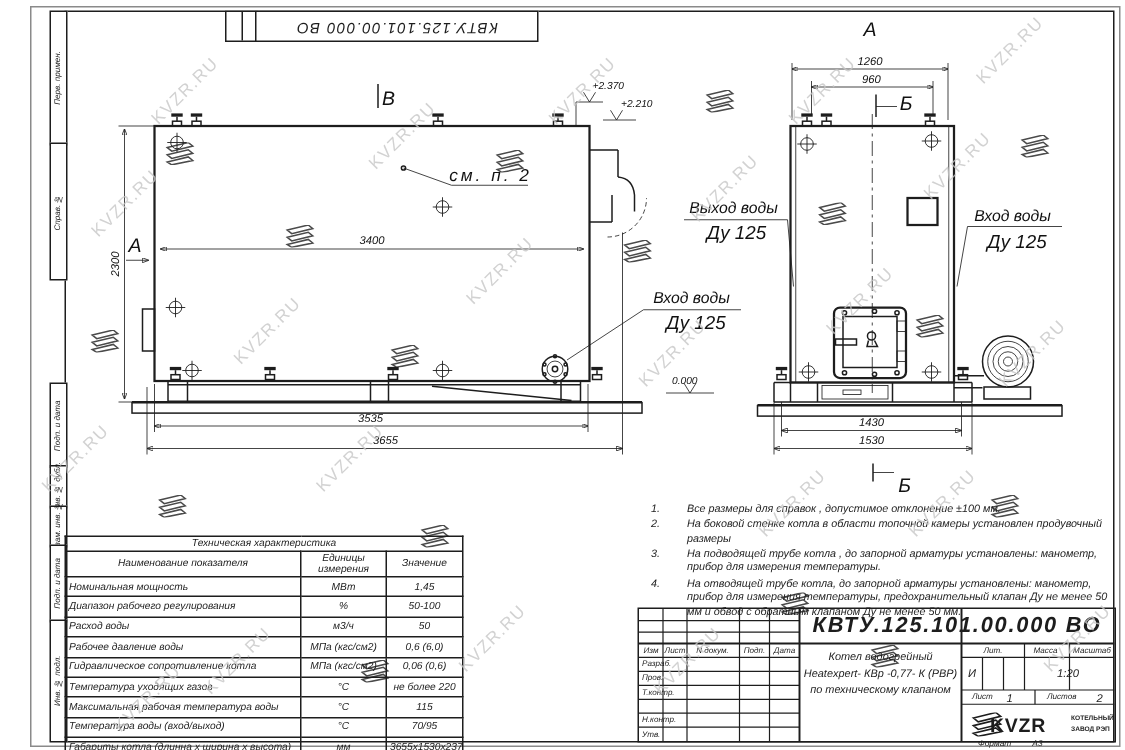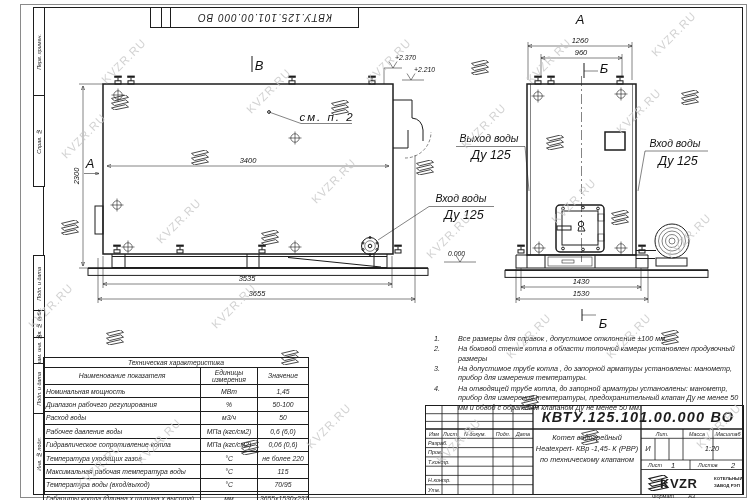--- a/index.html
+++ b/index.html
@@ -311,21 +311,21 @@
     <div class="note">
         <span class="n">1.</span>
         <span class="t">Все размеры для справок , допустимое отклонение  ±100 мм.</span>
       </div>
     <div class="note">
         <span class="n">2.</span>
         <span class="t">На боковой стенке котла в области топочной камеры установлен продувочный размеры</span>
       </div>
     <div class="note">
         <span class="n">3.</span>
-        <span class="t">На  допустимое трубе котла , до запорной арматуры установлены:  манометр, прибор для измерения температуры.</span>
+        <span class="t">На  подводящей трубе котла , до запорной арматуры установлены:  манометр, прибор для измерения температуры.</span>
       </div>
     <div class="note">
         <span class="n">4.</span>
         <span class="t">На отводящей трубе котла, до запорной арматуры установлены:  манометр, прибор для измерения температуры, предохранительный клапан  Ду не менее  50 мм и обвод с обратным клапаном  Ду не менее  50 мм.</span>
       </div>
   </div>
 
   <table class="abs" id="tech">
     <colgroup>
         <col style="width:157px">
@@ -422,21 +422,21 @@
     <span class="t tc" style="left:24px;top:25px;">Лист</span>
     <span class="t tc" style="left:49px;top:25px;">N докум.</span>
     <span class="t tc" style="left:77px;top:25px;">Подп.</span>
     <span class="t tc" style="left:97px;top:25px;">Дата</span>
     <span class="t" style="left:2px;top:34px;">Разраб.</span>
     <span class="t" style="left:2px;top:43.4px;">Пров.</span>
     <span class="t" style="left:2px;top:52.7px;">Т.контр.</span>
     <span class="t" style="left:2px;top:71.2px;">Н.контр.</span>
     <span class="t" style="left:2px;top:80.5px;">Утв.</span>
     <span class="t med tc" style="left:161px;top:27px;">Котел водогрейный</span>
-    <span class="t med tc" style="left:161px;top:38px;">Heatexpert- КВр -1,45- К (РВР)</span>
+    <span class="t med tc" style="left:161px;top:38px;">Heatexpert- КВр -0,77- К (РВР)</span>
     <span class="t med tc" style="left:161px;top:49px;">по техническому клапаном</span>
     <span class="t tc" style="left:236px;top:25px;">Лит.</span>
     <span class="t tc" style="left:271px;top:25px;">Масса</span>
     <span class="t tc" style="left:302px;top:25px;">Масштаб</span>
     <span class="t v tc" style="left:222px;top:38px;">И</span>
     <span class="t v tc" style="left:286px;top:38px;">1:20</span>
     <span class="t" style="left:222px;top:56px;">Лист</span>
     <span class="t v" style="left:245px;top:55px;">1</span>
     <span class="t" style="left:272px;top:56px;">Листов</span>
     <span class="t v" style="left:305px;top:55px;">2</span>

